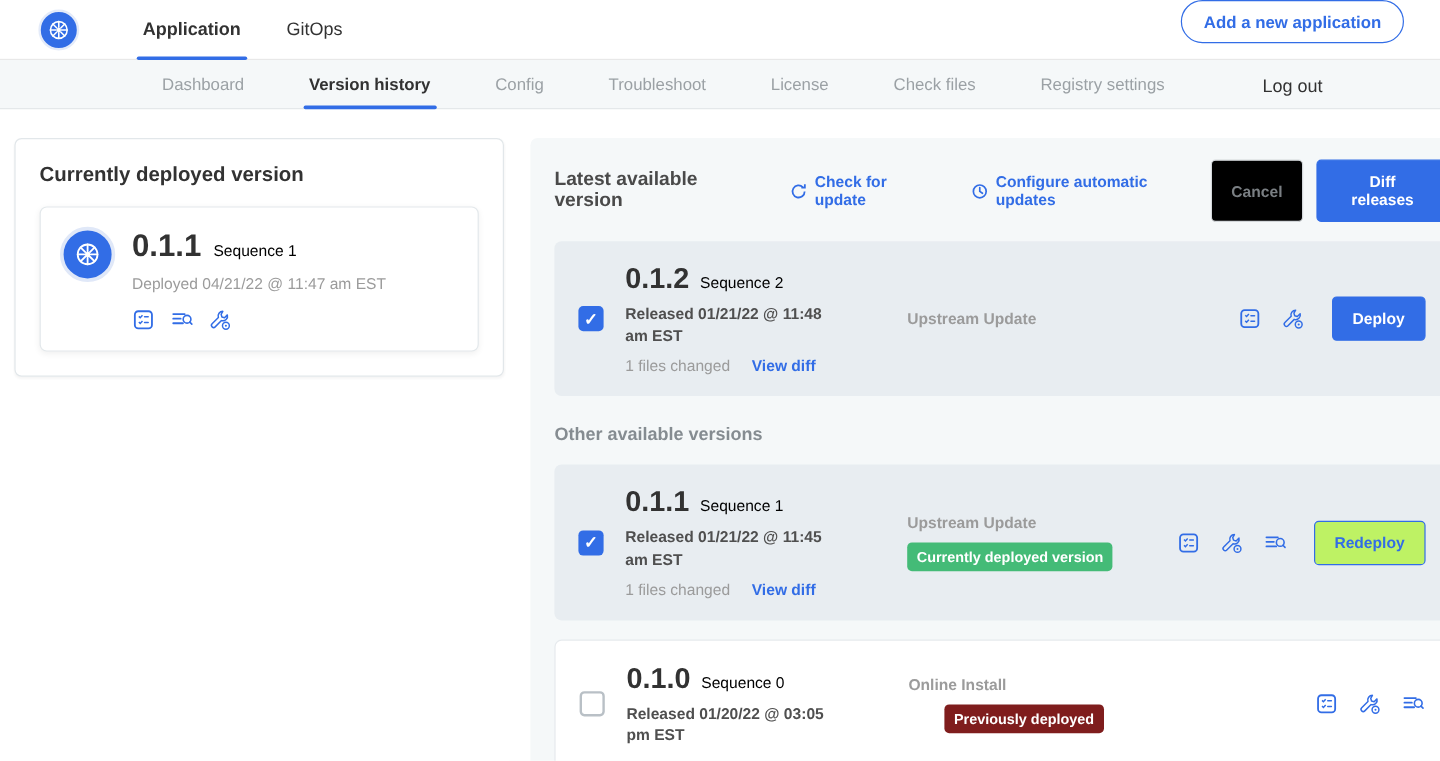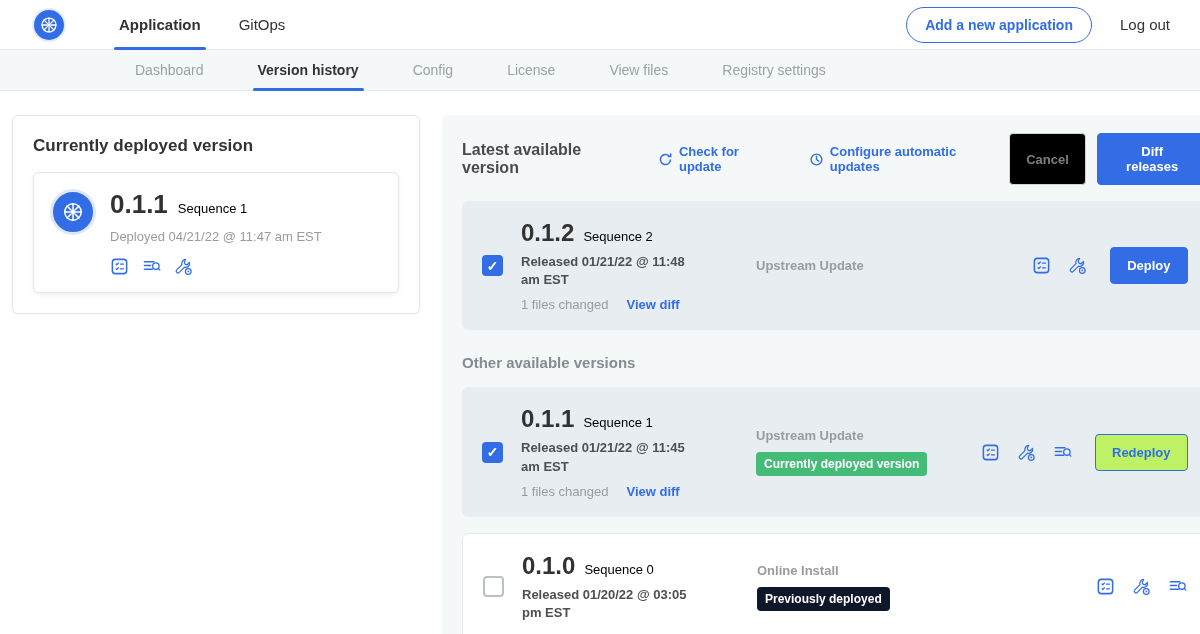--- a/index.html
+++ b/index.html
@@ -25,21 +25,21 @@
   .nav-tabs { display:flex; }
   .nav-tab {
     display:flex; align-items:center; padding:0 19px;
     font-size:15px; color:#323232; cursor:pointer; position:relative;
   }
   .nav-tab.active { font-weight:700; }
   .nav-tab.active::after {
     content:""; position:absolute; left:14px; right:14px; bottom:-1px;
     height:3px; background:#326de6; border-radius:2px;
   }
-  .nav-right { margin-left:auto; display:flex; align-items:center; gap:28px; }
+  .nav-right { margin-left:auto; display:flex; align-items:center; gap:28px;flex-direction:column; }
   .pill-btn {
     border:1px solid #326de6; color:#326de6; background:#fff;
     border-radius:19px; padding:9px 18px; font-size:14px; font-weight:700;
     font-family:inherit; cursor:pointer;
   }
   .logout { font-size:15px; color:#323232; cursor:pointer; }
 
   
   .subnav {
     height:41px; background:#f5f8f9; border-bottom:1px solid #e4e8ea;
@@ -130,21 +130,21 @@
   }
   .v-files { margin-top:8px; font-size:13px; color:#9b9b9b; }
   .link-inline { color:#326de6; font-weight:700; margin-left:18px; cursor:pointer; }
 
   .v-source { width:225px; flex:0 0 auto; font-size:13px; font-weight:600; color:#9b9b9b; }
   .badge {
     display:inline-block; margin-top:9px; padding:5px 8px; border-radius:4px;
     font-size:12px; font-weight:700; color:#fff;
   }
   .badge-green { background:#44bb77; }
-  .badge-gray  { background:#0f172a; }
+  .badge-gray  { background:#7f1d1d;margin-left:30px; }
 
   .v-actions { margin-left:auto; display:flex; align-items:center; gap:17px; }
   .v-actions .btn { margin-left:6px; }
 
   .other-title { margin-top:24px; font-size:15px; font-weight:600; color:#858c91; }
 </style>
 </head>
 <body>
 
 <div class="navbar">
@@ -175,24 +175,27 @@
   <div class="subnav-tab">
       <span>Dashboard</span>
     </div>
   <div class="subnav-tab active">
       <span>Version history</span>
     </div>
   <div class="subnav-tab">
       <span>Config</span>
     </div>
   <div class="subnav-tab">
+      <span>Troubleshoot</span>
+    </div>
+  <div class="subnav-tab">
       <span>License</span>
     </div>
   <div class="subnav-tab">
-      <span>View files</span>
+      <span>Check files</span>
     </div>
   <div class="subnav-tab">
       <span>Registry settings</span>
     </div>
 </div>
 
 <div class="main">
 
   <div class="deployed-card">
     <div class="deployed-title">Currently deployed version</div>

